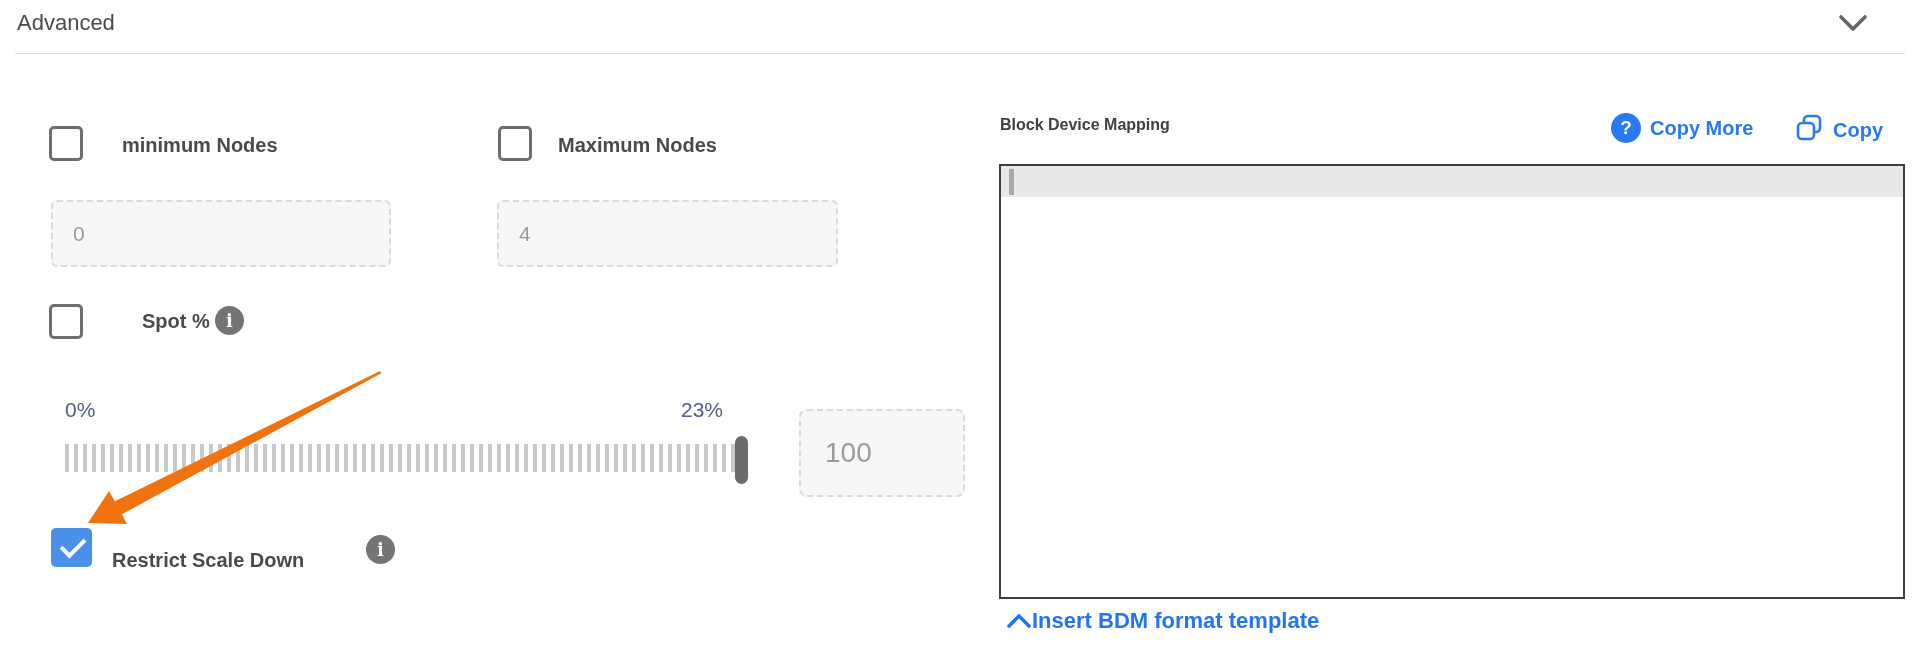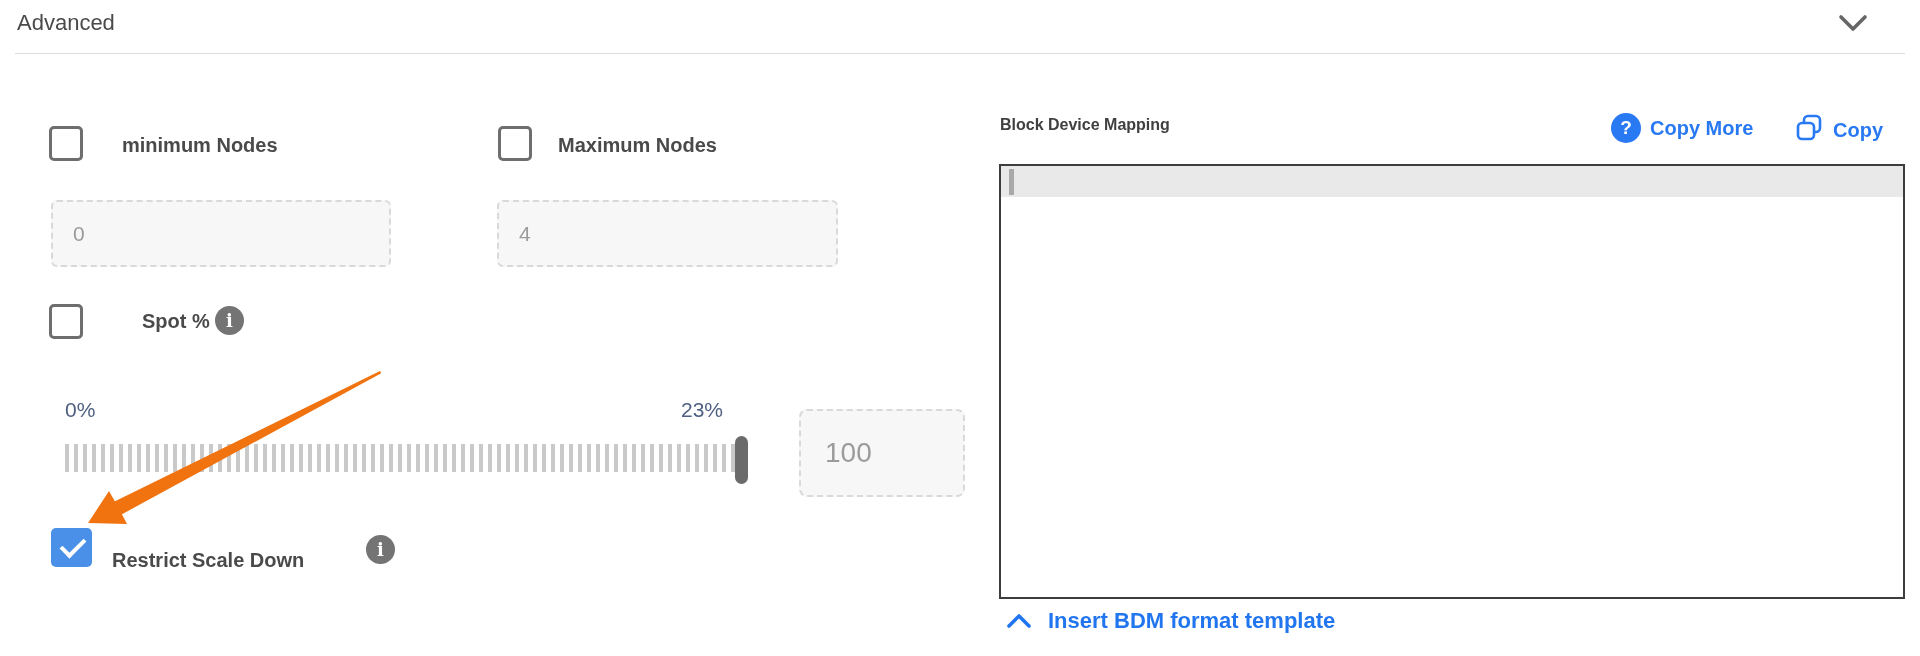--- a/index.html
+++ b/index.html
@@ -43,21 +43,21 @@
   .bdm-title{left:1000px;top:116px;font-size:16px;font-weight:600;color:#404040;}
   .blue-link{display:flex;align-items:center;gap:9px;cursor:pointer;color:#2979f2;
              font-size:20px;font-weight:600;}
   .q-icon{width:30px;height:30px;border-radius:50%;background:#2979f2;color:#fff;
           display:flex;align-items:center;justify-content:center;
           font-size:19px;font-weight:700;}
   .editor{left:999px;top:164px;width:906px;height:435px;border:2px solid #3d3d3d;
           background:#fff;box-sizing:border-box;cursor:text;}
   .editor-line{position:absolute;left:0;top:0;width:100%;height:31px;background:#e9e9e9;}
   .editor-cursor{position:absolute;left:8px;top:3px;width:5px;height:26px;background:#a9a9a9;}
-  .insert-link{left:1006px;top:608px;display:flex;align-items:center;gap:16px;
+  .insert-link{left:1006px;top:608px;display:flex;align-items:center;
                cursor:pointer;color:#2176f0;font-size:22px;font-weight:600;}
 </style>
 </head>
 <body>
 
 <div class="stage">
 
   <div class="abs adv-title">Advanced</div>
   <div class="abs collapse-btn">
     <span>

